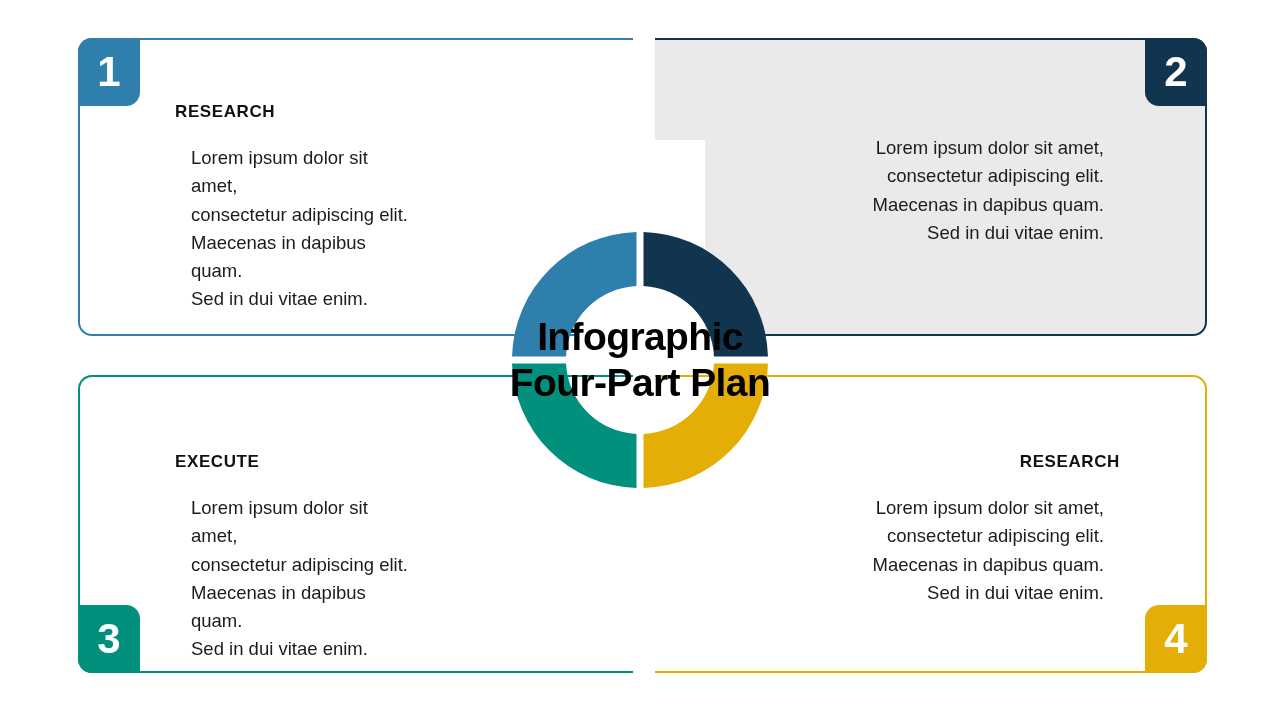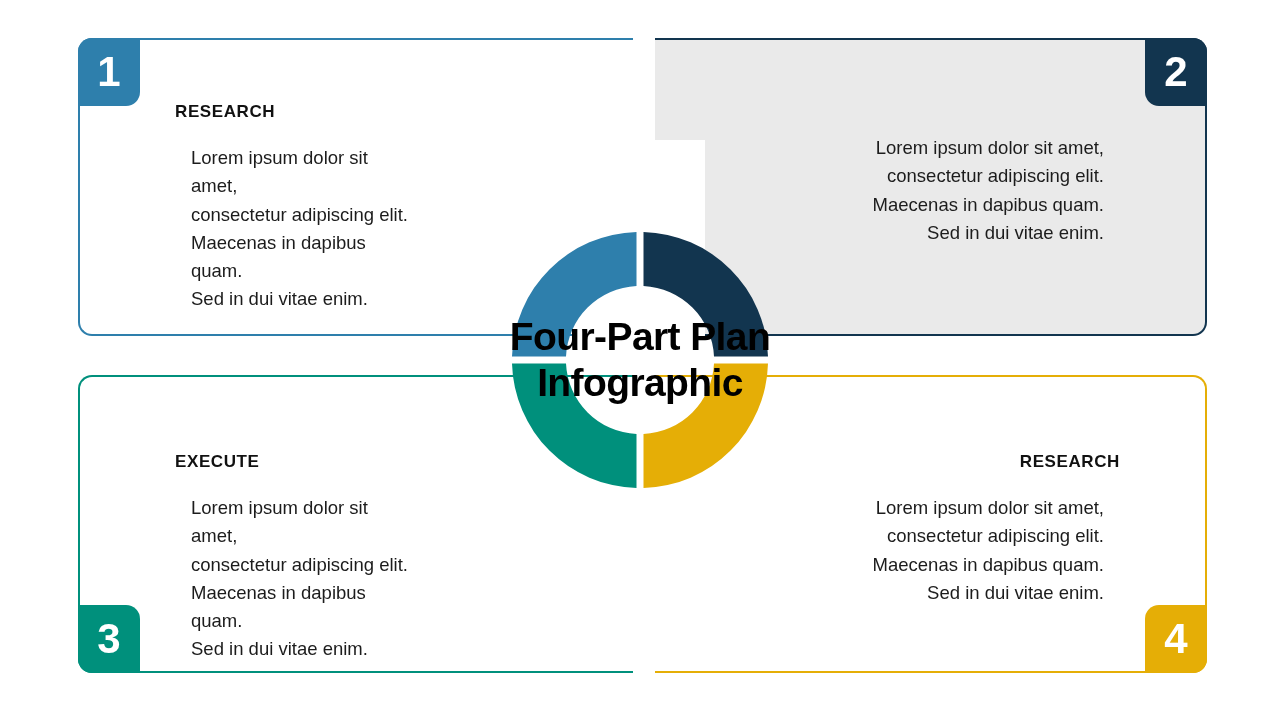--- a/index.html
+++ b/index.html
@@ -220,17 +220,17 @@
 
       <path fill="#12354F" d="M 643.5 232 A 128 128 0 0 1 768 356.5 L 714 356.5 A 74 74 0 0 0 643.5 286 Z"></path>
 
       <path fill="#00907C" d="M 512 363.5 A 128 128 0 0 0 636.5 488 L 636.5 434 A 74 74 0 0 1 566 363.5 Z"></path>
 
       <path fill="#E5AE06" d="M 768 363.5 A 128 128 0 0 1 643.5 488 L 643.5 434 A 74 74 0 0 0 714 363.5 Z"></path>
     </svg>
   </div>
 
   <div id="donut-center">
+    <div class="donut-title-line">Infographic</div>
     <div class="donut-title-line">Four-Part Plan</div>
-    <div class="donut-title-line">Infographic</div>
   </div>
 
 </div>
 
 </body></html>

